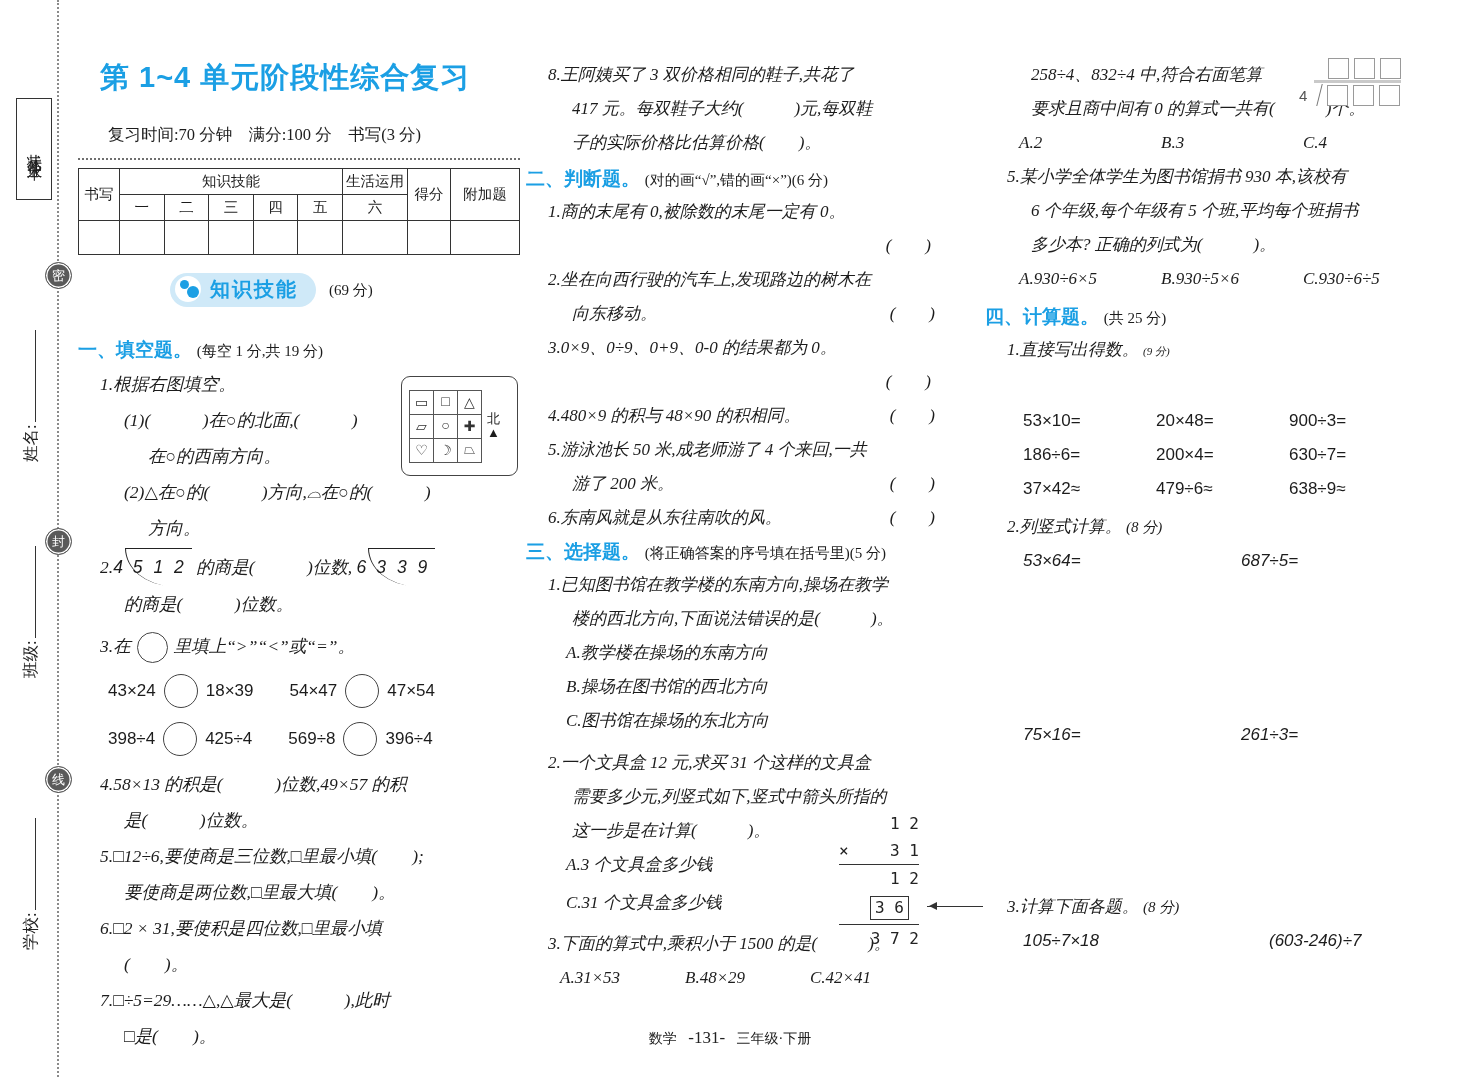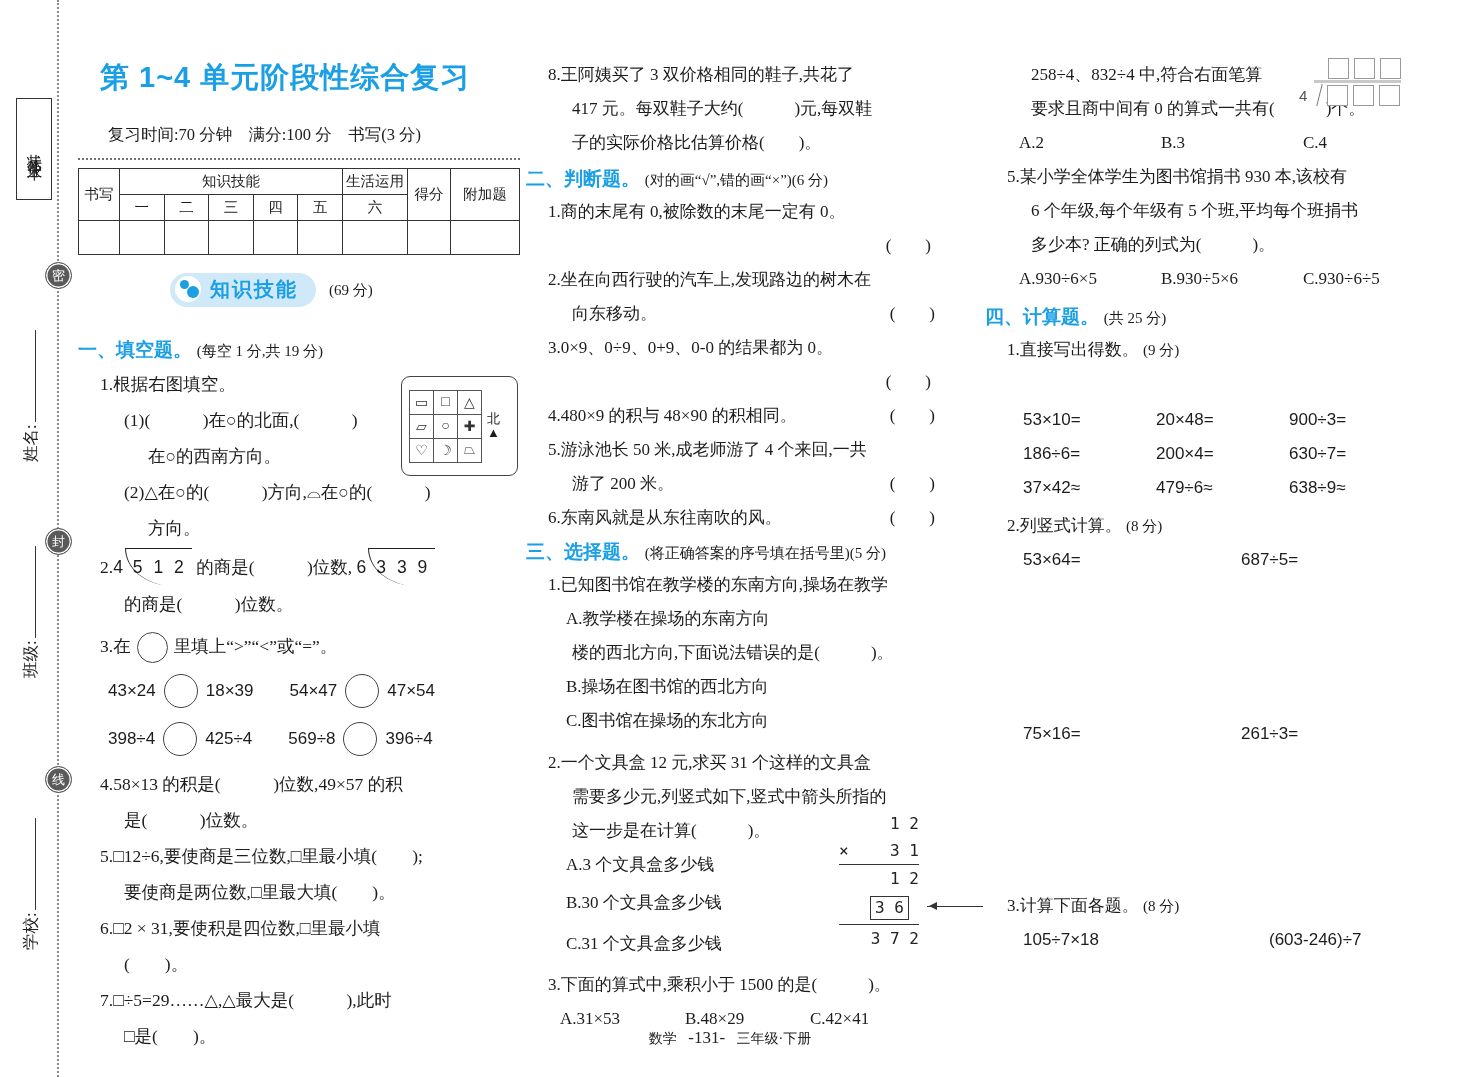--- a/index.html
+++ b/index.html
@@ -39,21 +39,21 @@
   .badge-icon{position:absolute;left:5px;top:3px;width:26px;height:26px;border-radius:50%;background:#fff;}
   .badge-icon::before{content:"";position:absolute;left:5px;top:4px;width:9px;height:9px;border-radius:50%;background:#1b9fe4;}
   .badge-icon::after{content:"";position:absolute;left:12px;top:10px;width:12px;height:12px;border-radius:50%;background:#1b9fe4;}
   .badge-label{font-family:"Liberation Sans","DejaVu Sans",sans-serif;font-weight:bold;font-size:20px;color:#1b9fe4;letter-spacing:2px;}
   .badge-score{margin-left:13px;font-size:15px;}
 
   
   .sechead{margin-top:28px;font-size:19px;line-height:30px;}
   .sechead .h{font-family:"Liberation Sans","DejaVu Sans",sans-serif;font-weight:bold;color:#1b9fe4;}
   .sechead .n{font-size:15px;color:#1c1c1c;}
-  .q{font-size:17.5px;line-height:36px;}
+  .q{font-size:17.5px;line-height:36px;font-style:italic;}
   .ind1{padding-left:22px;}
   .ind2{padding-left:46px;}
   .ind3{padding-left:70px;}
   #col2 .q{line-height:34px;font-size:17px;}
   #col3 .q{line-height:34px;font-size:17px;}
 
   
   .ldiv{display:inline-block;border-top:1.5px solid #222;border-left:1.5px solid #222;
         border-bottom-left-radius:70% 100%;padding:0 5px 1px 7px;margin-left:2px;
         font-family:"Liberation Sans","DejaVu Sans",sans-serif;letter-spacing:3px;}
@@ -288,31 +288,30 @@
       <span>6.东南风就是从东往南吹的风。</span>
       <span>(　　)</span>
     </div>
 
     <div class="sechead" style="margin-top:2px">
       <span class="h">三、选择题。</span>
       <span class="n">(将正确答案的序号填在括号里)(5 分)</span>
     </div>
 
     <div class="q ind1">1.已知图书馆在教学楼的东南方向,操场在教学</div>
+    <div class="q ind2">楼的西北方向,下面说法错误的是(　　　)。</div>
     <div class="q optline">A.教学楼在操场的东南方向</div>
-    <div class="q ind2">楼的西北方向,下面说法错误的是(　　　)。</div>
     <div class="q optline">B.操场在图书馆的西北方向</div>
     <div class="q optline">C.图书馆在操场的东北方向</div>
 
     <div style="position:relative">
       <div class="q ind1" style="margin-top:8px">2.一个文具盒 12 元,求买 31 个这样的文具盒</div>
       <div class="q ind2">需要多少元,列竖式如下,竖式中箭头所指的</div>
       <div class="q ind2">这一步是在计算(　　　)。</div>
       <div class="q optline">A.3 个文具盒多少钱</div>
-      <div class="q optline" style="line-height:41px">B.30 个文具盒多少钱</div>
       <div class="q optline" style="line-height:41px">C.31 个文具盒多少钱</div>
       <div class="vm">
         <div>1 2</div>
         <div class="r2">
           <span>×</span>
           <span>3 1</span>
         </div>
         <div>1 2</div>
         <div class="r4wrap">
           <span class="stepbox">3 6</span>
@@ -365,21 +364,21 @@
       <span>C.930÷6÷5</span>
     </div>
 
     <div class="sechead" style="margin-top:6px">
       <span class="h">四、计算题。</span>
       <span class="n">(共 25 分)</span>
     </div>
 
     <div class="q ind1">
       <span>1.直接写出得数。</span>
-      <span style="font-size:15px">(9 分)</span>
+      <span style="font-size:11px">(9 分)</span>
     </div>
     <div class="exprgrid">
       <span class="expr">53×10=</span>
       <span class="expr">20×48=</span>
       <span class="expr">900÷3=</span>
       <span class="expr">186÷6=</span>
       <span class="expr">200×4=</span>
       <span class="expr">630÷7=</span>
       <span class="expr">37×42≈</span>
       <span class="expr">479÷6≈</span>

